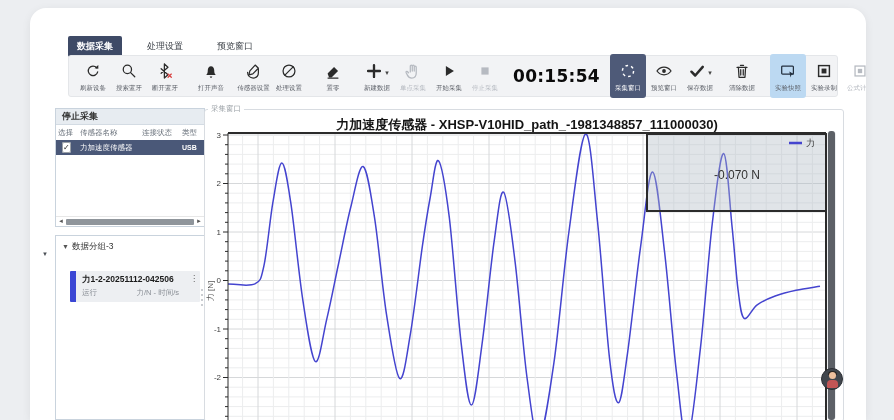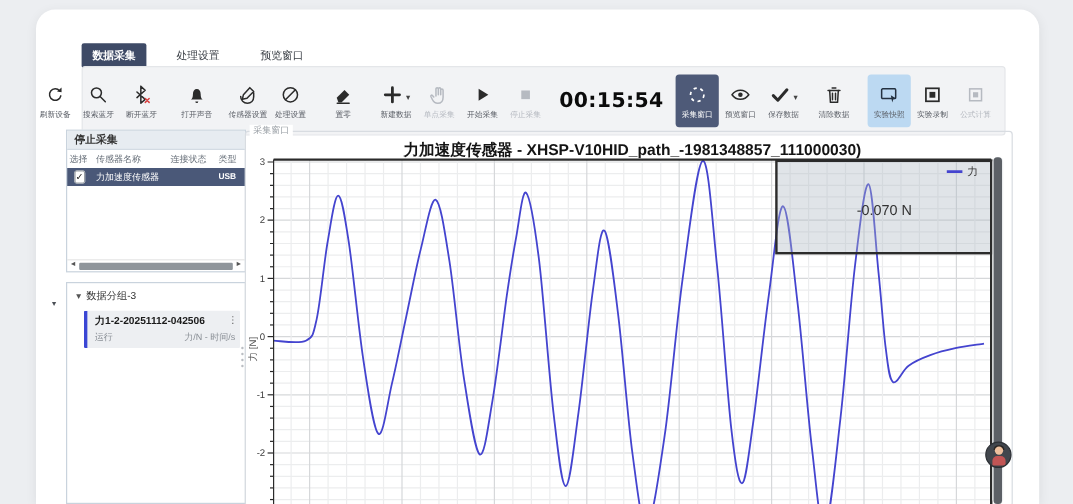--- a/index.html
+++ b/index.html
@@ -4,22 +4,22 @@
 <style>
   html,body{margin:0;padding:0;width:894px;height:420px;overflow:hidden;
     background:#eceef1;font-family:"Liberation Sans","DejaVu Sans",sans-serif;}
   .card{position:absolute;left:30px;top:8px;width:836px;height:412px;background:#fff;
     border-radius:16px 16px 0 0;box-shadow:0 2px 10px rgba(0,0,0,.07);overflow:hidden;}
   
   .tabs{position:absolute;left:38px;top:28px;display:flex;gap:16px;}
   .tab{font-size:9px;color:#3a3f46;padding:4px 9px;border-radius:2px;cursor:default;}
   .tab.active{background:#3e4a66;color:#fff;font-weight:700;}
   
-  .toolbar{position:absolute;left:38px;top:47px;width:770px;height:58px;background:#f2f3f5;
-    border:1px solid #e4e6e9;border-radius:3px;display:flex;align-items:center;padding:16px 6px;box-sizing:border-box;justify-content:flex-end;}
+  .toolbar{position:absolute;left:38px;top:47px;width:770px;height:42px;background:#f2f3f5;
+    border:1px solid #e4e6e9;border-radius:3px;display:flex;align-items:center;padding:16px 6px;box-sizing:border-box;}
   .tool{display:flex;flex-direction:column;align-items:center;justify-content:center;gap:3px;
     padding:3px 5px;min-width:36px;height:44px;box-sizing:border-box;border-radius:3px;color:#2b2b2b;}
   .tool .ticon{height:20px;display:flex;align-items:flex-end;}
   .tool .tlabel{font-size:7px;color:#5a5e66;white-space:nowrap;transform:scale(.92);}
   .tool.disabled{color:#b6bac1;}
   .tool.disabled .tlabel{color:#b6bac1;}
   .tool.active-dark{background:#4e5a78;color:#fff;}
   .tool.active-dark .tlabel{color:#fff;}
   .tool.active-light{background:#bcd9f2;color:#243140;}
   .caretwrap{display:flex;align-items:flex-end;gap:2px;}
@@ -39,21 +39,21 @@
   .cb{width:9px;height:9px;background:#fff;border:1px solid #9aa0a6;border-radius:2px;font-size:8px;
     line-height:9px;color:#222;text-align:center;margin-left:4px;}
   .dot{width:7px;height:7px;border-radius:50%;margin-left:10px;}
   .tfill{flex:1;}
   .hscroll{height:9px;display:flex;align-items:center;border-top:1px solid #e7e7e7;padding:0 2px;gap:2px;}
   .hs-arrow{font-size:6px;color:#555;line-height:9px;}
   .hs-thumb{flex:1;height:6px;background:#8f959b;border-radius:1px;}
   #panel-datalist{top:227px;height:185px;}
   .grouprow{font-size:8.5px;color:#333;padding:5px 6px 3px 6px;}
   .grouprow .garrow{font-size:7px;color:#555;margin-right:3px;}
-  .ditem{margin:3px 4px 0 14px;background:#edeff2;border-left:3px solid #7f1d1d;padding:3px 4px 4px 6px;
+  .ditem{margin:15px 4px 0 14px;background:#edeff2;border-left:6px solid #7f1d1d;padding:3px 21px 4px 6px;
     position:relative;border-radius:1px;}
   .ditem .dtitle{font-size:8.5px;font-weight:700;color:#1b1b1b;white-space:nowrap;overflow:hidden;}
   .ditem .dmore{position:absolute;right:2px;top:3px;font-size:8px;color:#555;}
   .dsub{display:flex;justify-content:space-between;margin-top:2px;font-size:7.5px;color:#8a8f96;}
   .collapse-handle{position:absolute;left:12px;top:243px;font-size:6px;color:#4a4f55;}
   .dragdots{position:absolute;left:171px;top:281px;display:flex;flex-direction:column;gap:3px;}
   .dragdots i{width:2px;height:2px;border-radius:50%;background:#b9bdc2;}
   
   .groupbox{position:absolute;left:174px;top:101px;width:638px;height:311px;border:1px solid #d8dce1;border-radius:3px;}
   .grouplabel{position:absolute;left:178px;top:96px;font-size:7.5px;color:#9aa0a6;background:#fff;padding:0 3px;}

